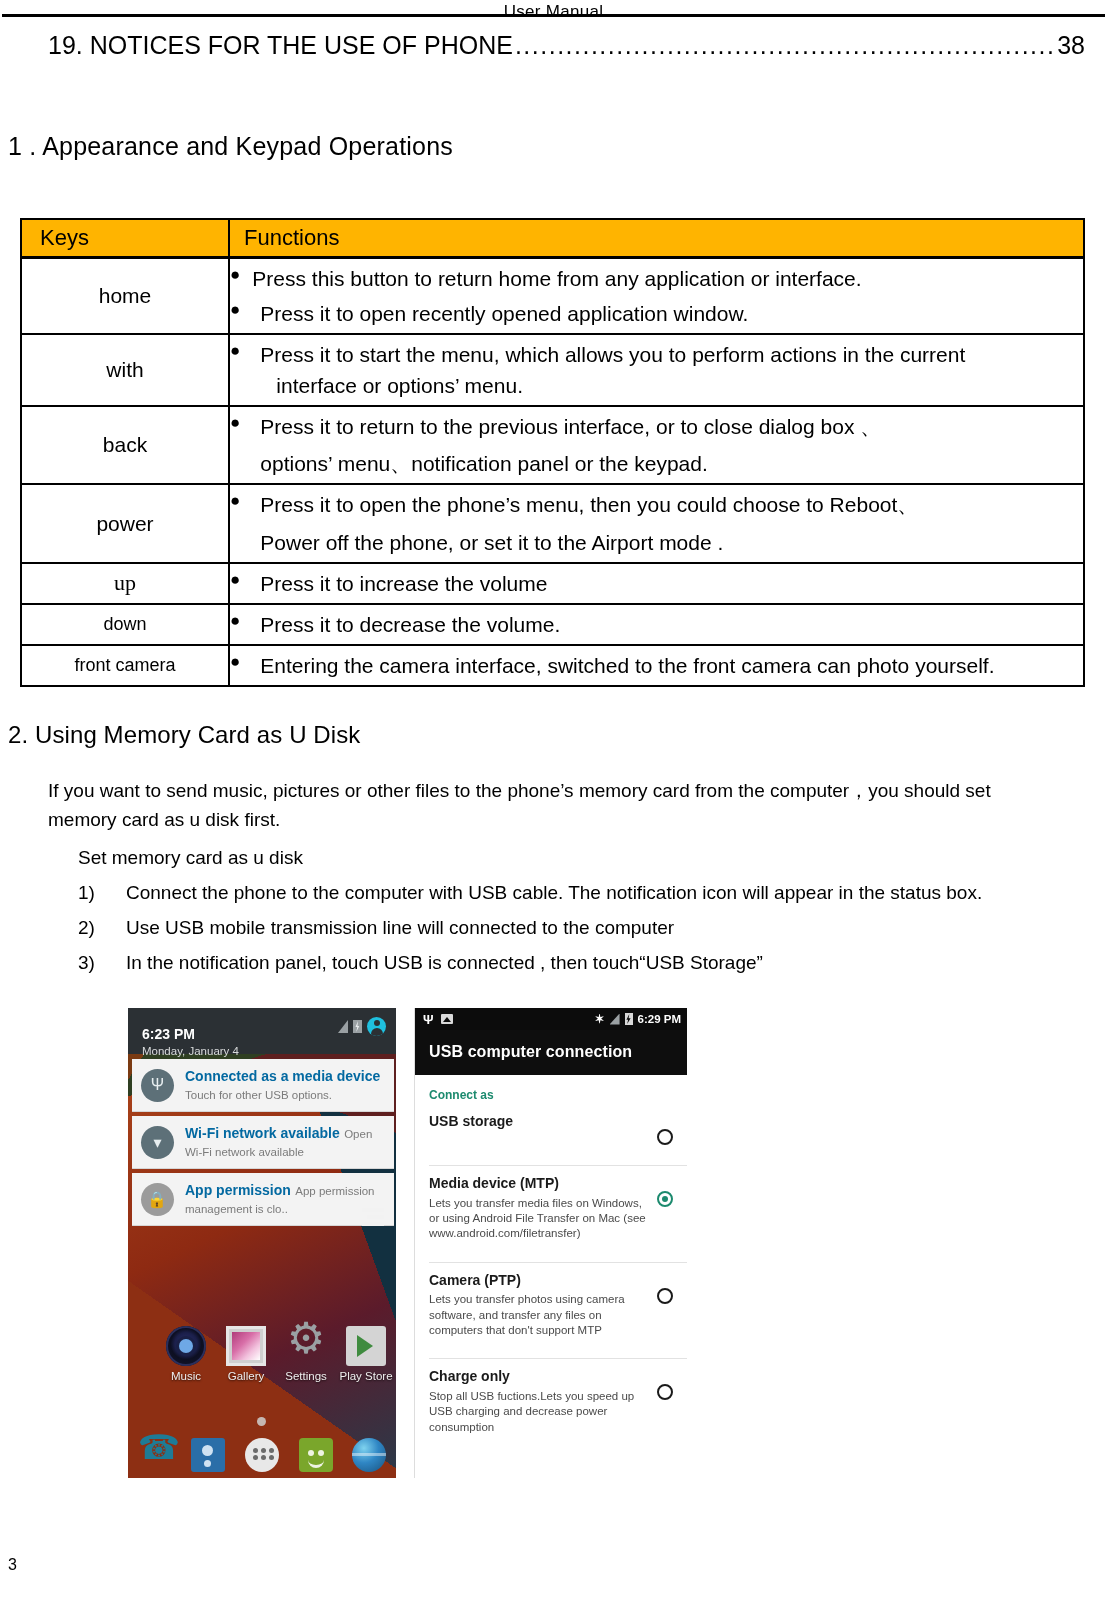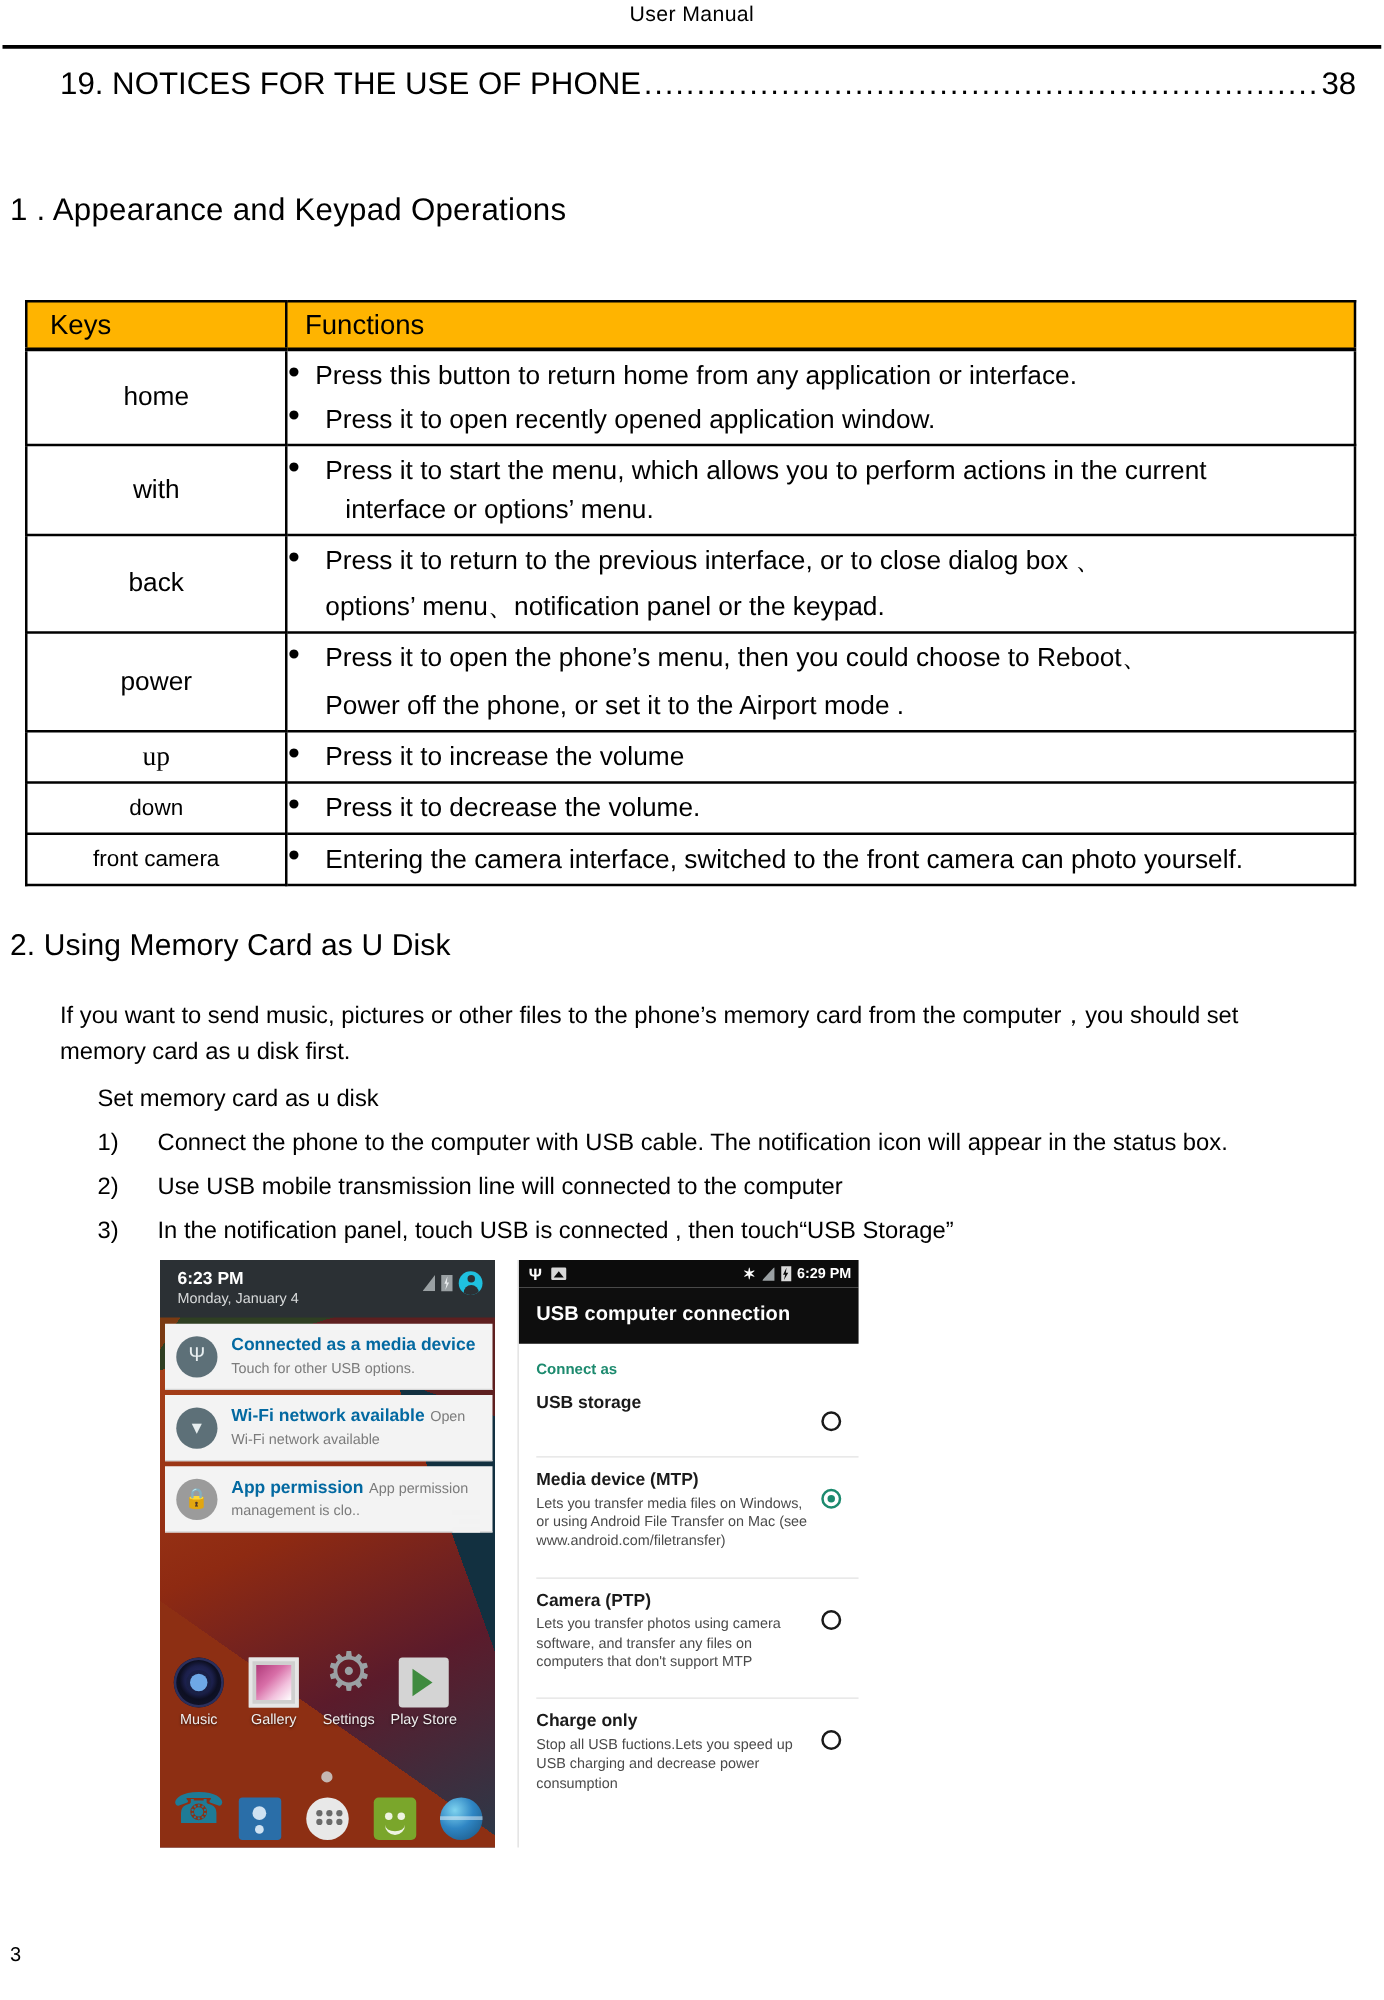--- a/index.html
+++ b/index.html
@@ -16,21 +16,21 @@
     overflow: hidden;
   }
 
   
   .page-header {
     width: 1107px;
     text-align: center;
     font-size: 17px;
     letter-spacing: .3px;
     padding-top: 2px;
-    height: 36px;
+    height: 14px;
     box-sizing: border-box;
   }
   .header-rule {
     border-bottom: 3px solid #000;
     margin: 0 2px 0 2px;
   }
 
   
   .toc-line {
     display: flex;
@@ -157,21 +157,21 @@
   .pl-status {
     background: #2b3034;
     color: #fff;
     height: 46px;
     padding: 6px 10px 0 14px;
     box-sizing: border-box;
     display: flex;
     justify-content: space-between;
     align-items: flex-start;
   }
-  .pl-time { font-size: 14px; font-weight: bold; line-height: 1.25; }
+  .pl-time { font-size: 14px; font-weight: bold; line-height: 1.25; margin-top: 12px; }
   .pl-date { font-size: 11.5px; color: #d8dadb; line-height: 1.3; }
   .pl-stat-icons { display: flex; align-items: center; gap: 5px; padding-top: 3px; }
   .ic-sq {
     width: 10px; height: 13px; background: #9aa0a3;
     clip-path: polygon(0 100%,100% 100%,100% 0);
     transform: rotate(0deg);
   }
   .ic-bat {
     width: 9px; height: 13px; background: #9aa0a3; position: relative;
   }
@@ -215,21 +215,21 @@
     position: absolute; right: 12px; top: 200px;
   }
   .pl-menu-lines i {
     display: block; height: 4px; background: #f2f2f2; margin-bottom: 3px;
   }
   .pl-menu-lines i:nth-child(1){ width: 22px; }
   .pl-menu-lines i:nth-child(2){ width: 17px; margin-left: 5px;}
   .pl-menu-lines i:nth-child(3){ width: 22px; }
   .pl-apps {
     position: absolute; left: 1px; right: 0; top: 318px;
-    display: flex; justify-content: flex-start;
+    display: flex; justify-content: flex-end;
   }
   .app { width: 60px; text-align: center; }
   .app-label {
     color: #f0eeee; font-size: 11.5px; margin-top: 4px;
     text-shadow: 0 1px 2px rgba(0,0,0,.7);
   }
   .app-ico { width: 40px; height: 40px; margin: 0 auto; position: relative; }
   .ico-music {
     border-radius: 50%;
     background: radial-gradient(circle at 50% 45%, #2a2f6b 0%, #1b1f4a 38%, #0d0f22 52%, #15182f 100%);

